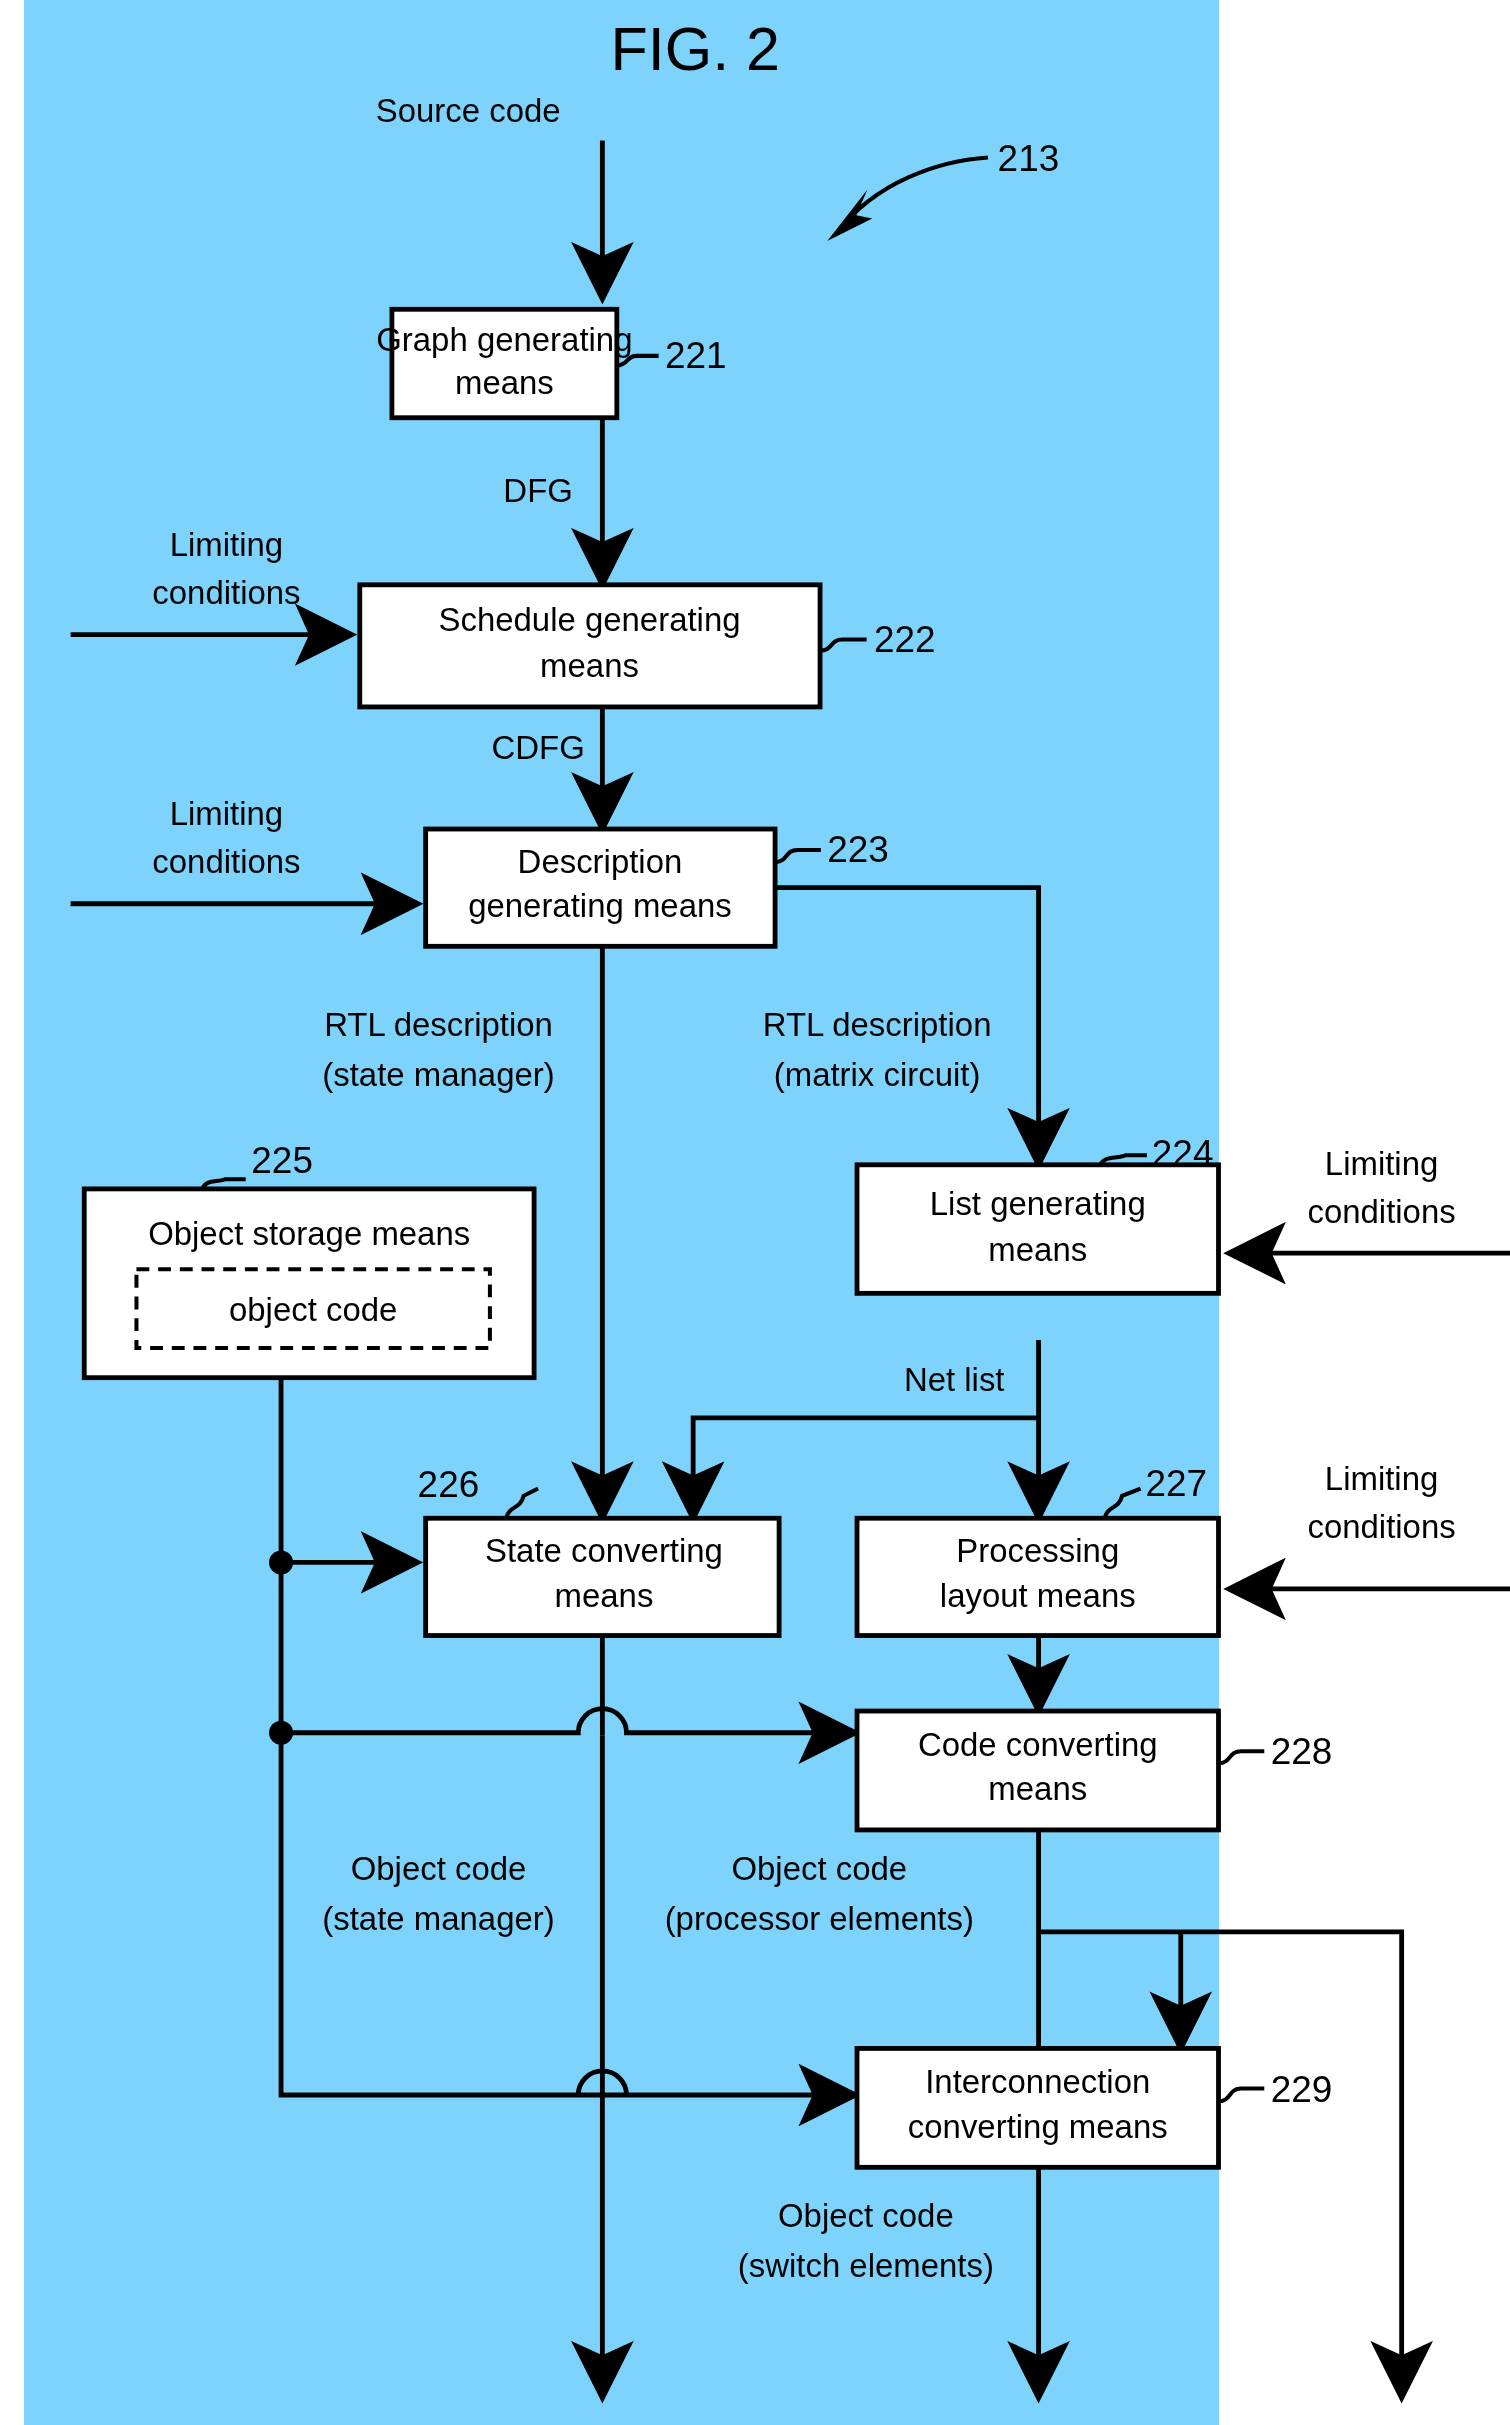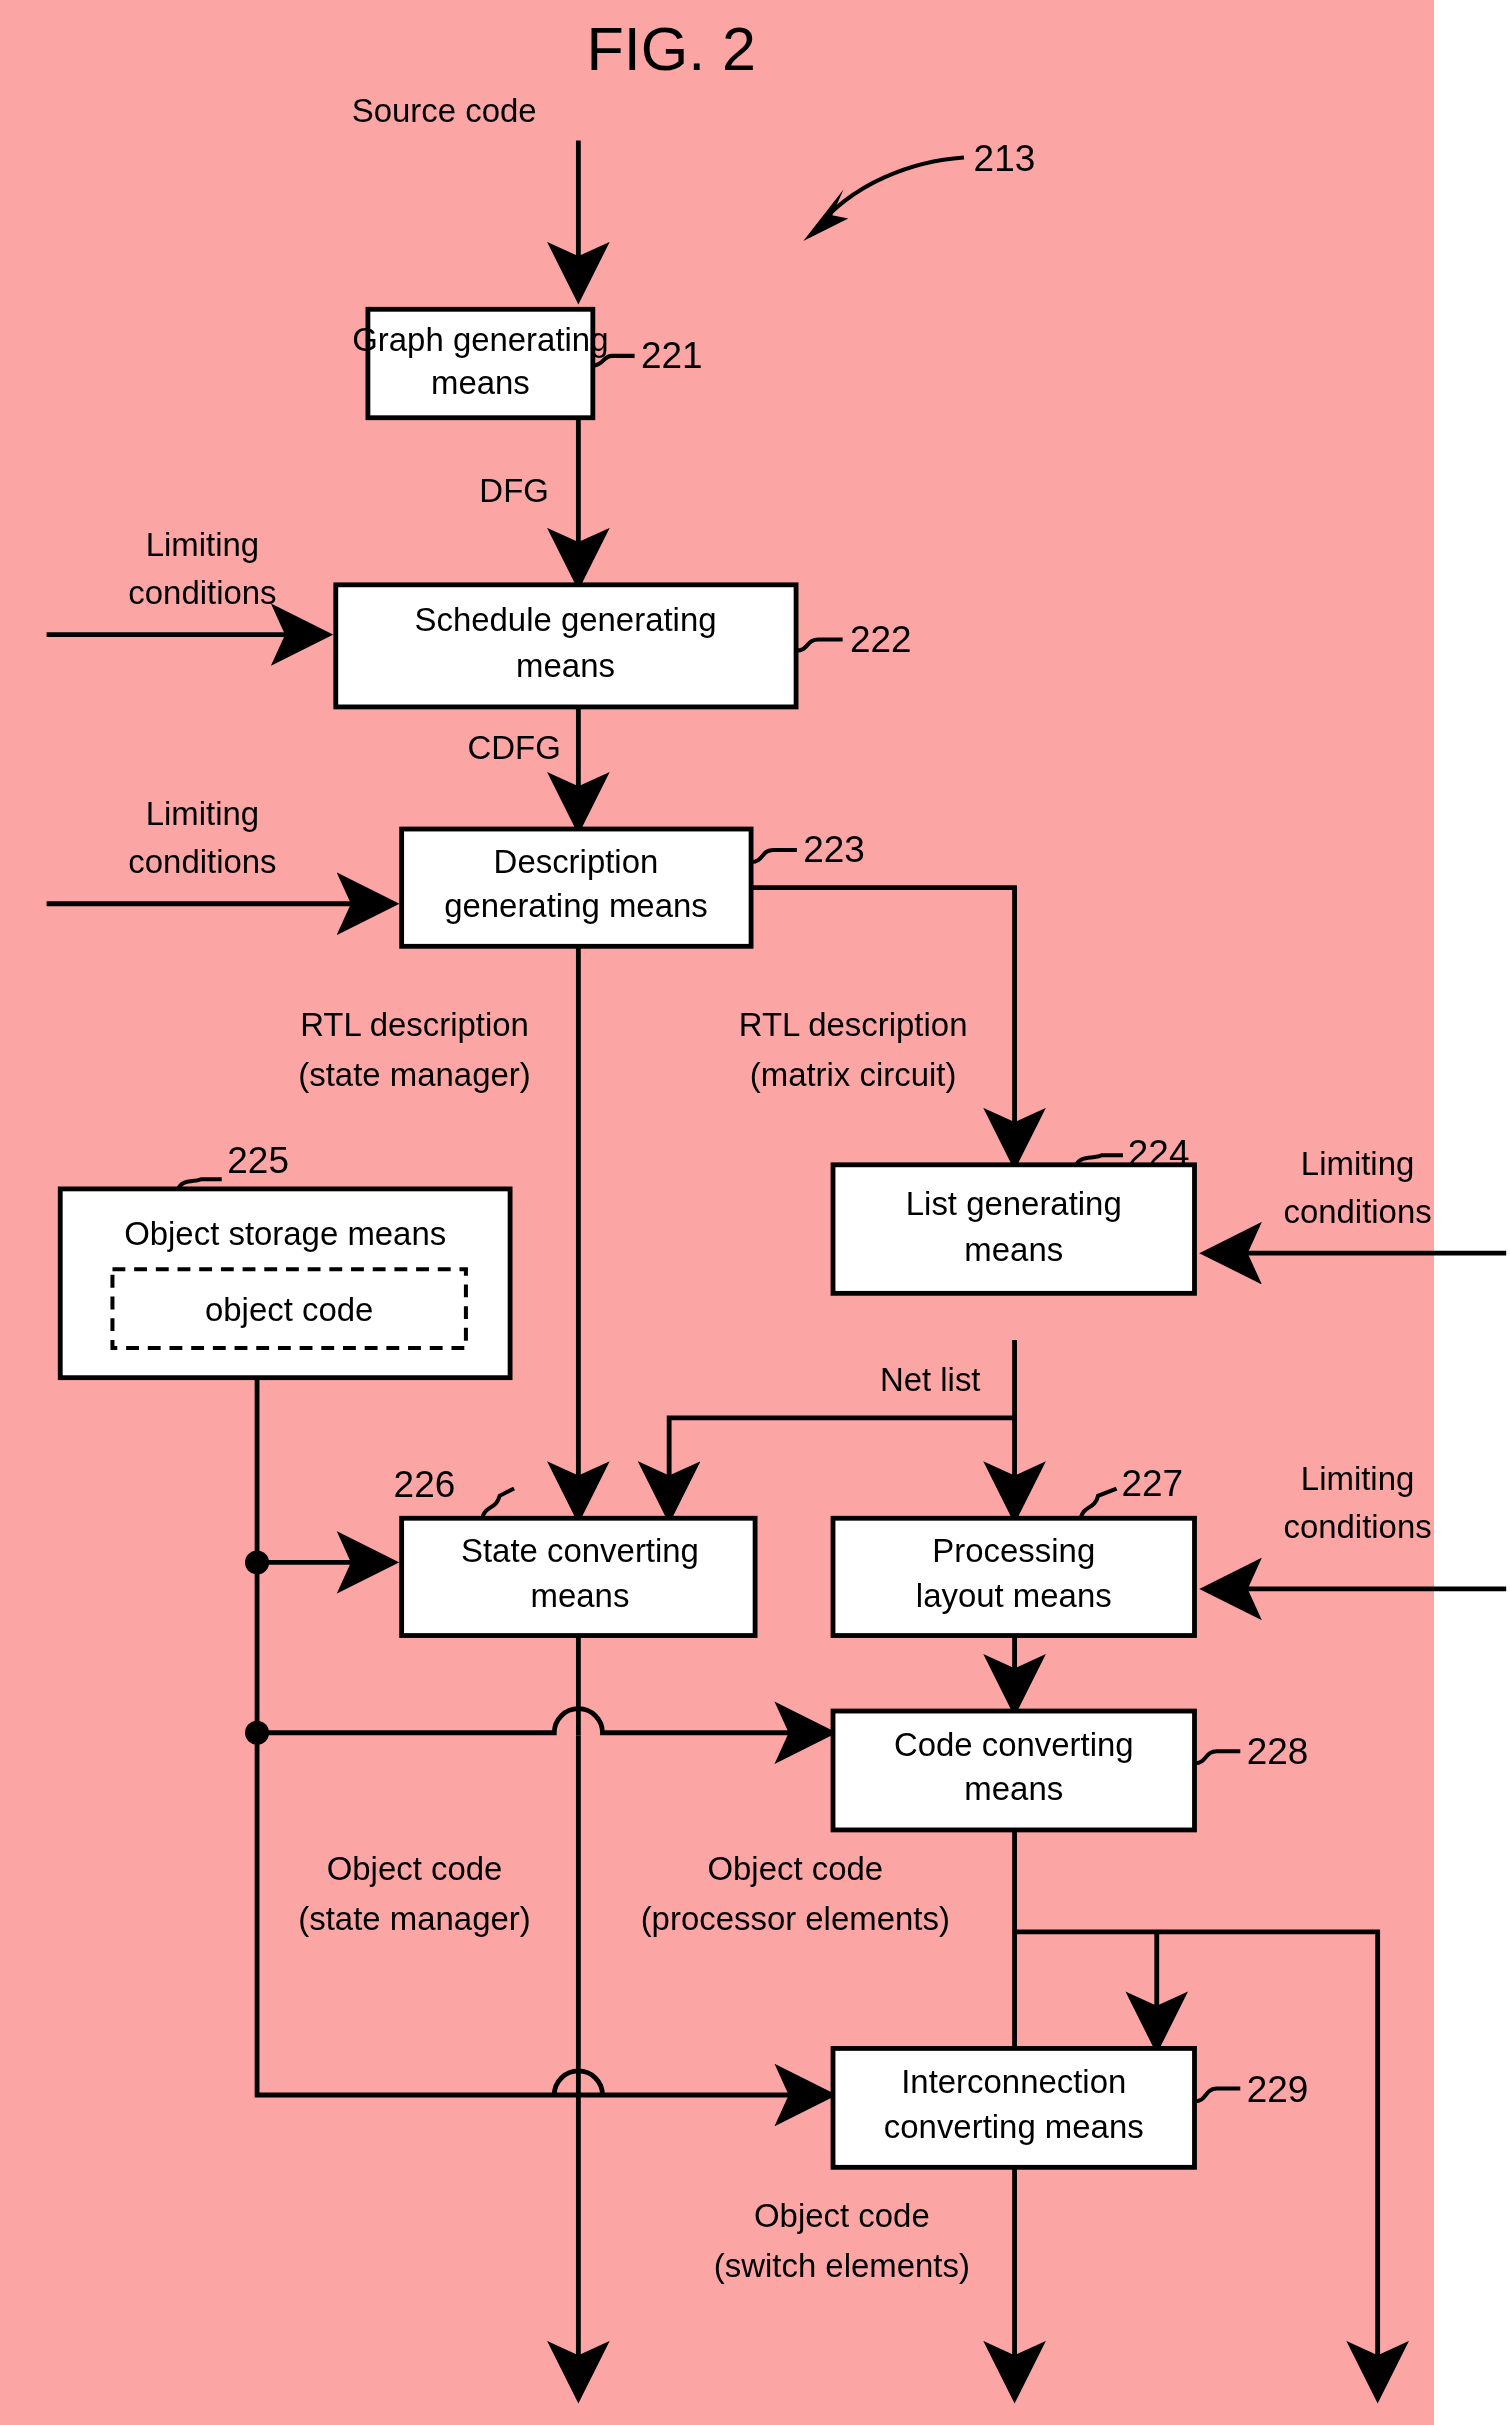--- a/index.html
+++ b/index.html
@@ -2,24 +2,25 @@
 <html style="font-size:13px"><head>
 <meta charset="utf-8">
 <style>
   html, body {
     margin: 0;
     padding: 0;
     background: #ffffff;
   }
   #figure-root {
     position: relative;
-    width: 1434px;
+    width: 1195px;
     height: 2426px;
-    background: #fca5a5;
-    font-family: "Liberation Sans", sans-serif;
+    background: #7dd3fc;
+    font-family: "Liberation Sans", sans-serif;
+    margin-left: 24px;
   }
   svg#fig {
     display: block;
     width: 1511px;
     height: 2426px;
   }
   .fig-title {
     font-family: "Liberation Sans", sans-serif;
     font-size: 76px;
     font-weight: normal;

